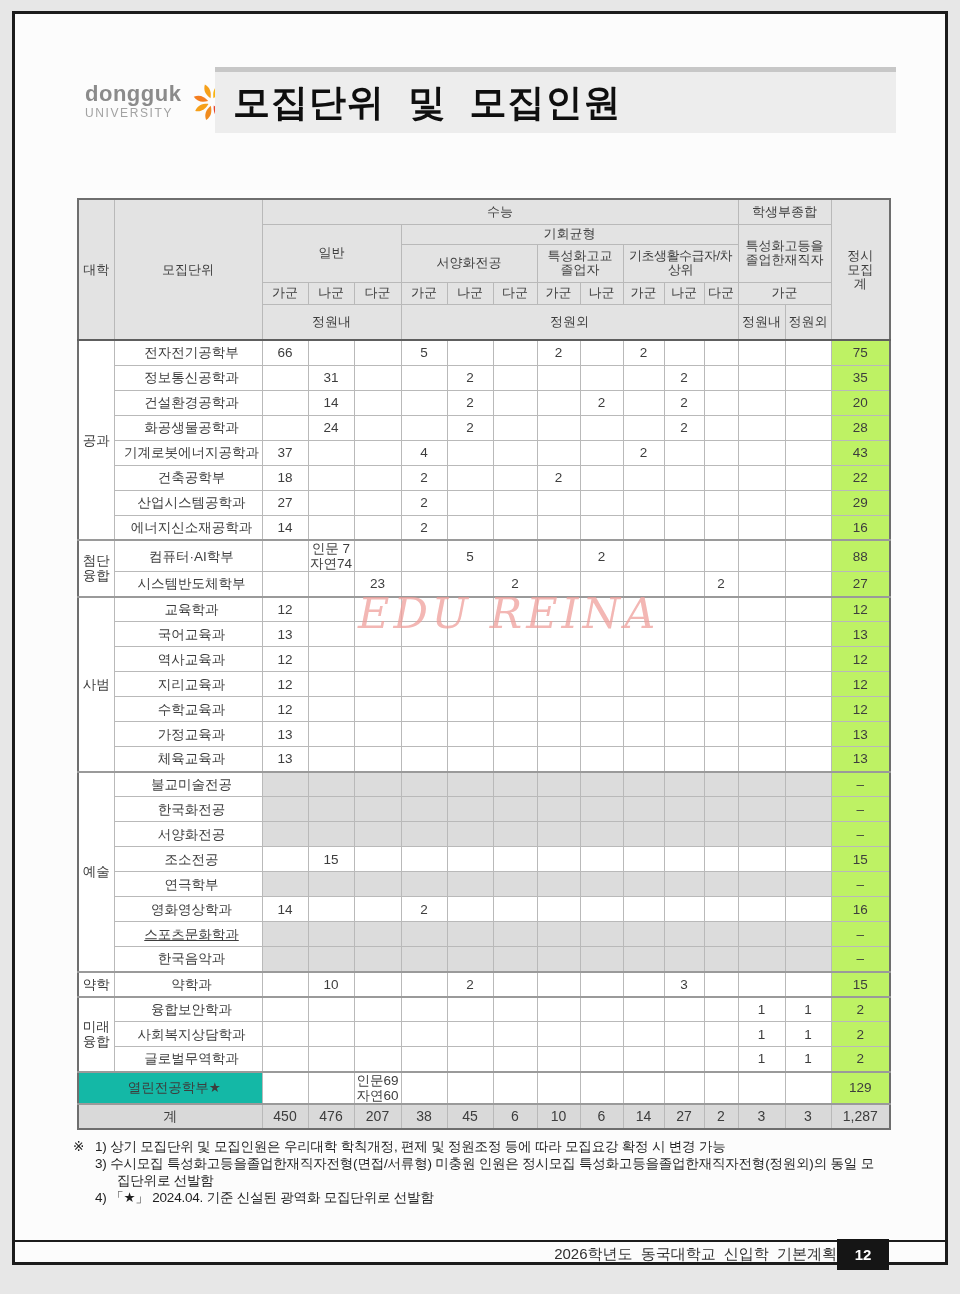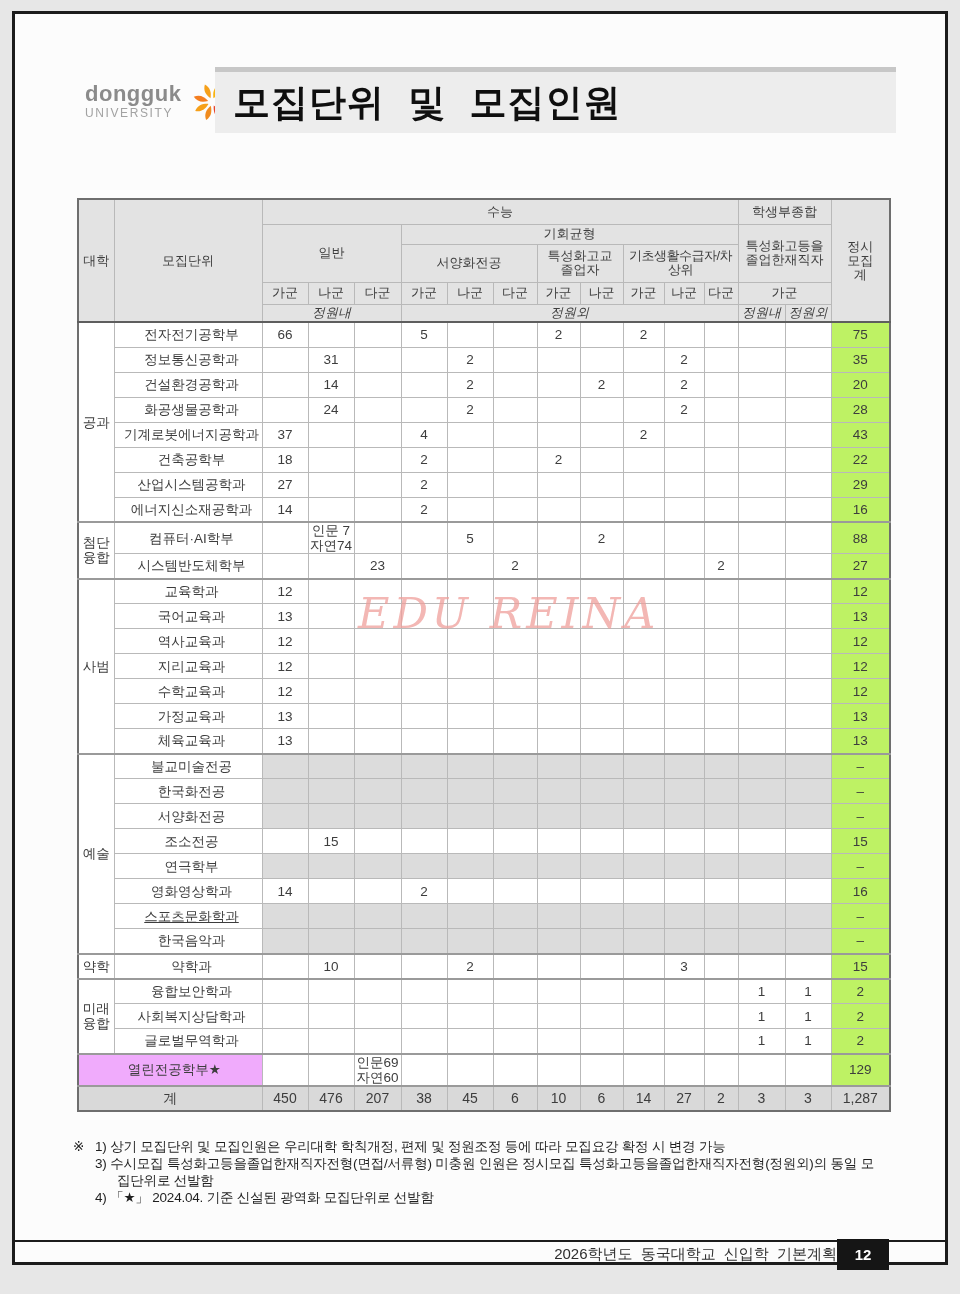--- a/index.html
+++ b/index.html
@@ -24,36 +24,36 @@
   .title-bar h1 { font-size:37px; font-weight:900; color:#0f0f0f; padding-left:18px;
     letter-spacing:1px; word-spacing:12px; }
 
   
   .doc-table { position:absolute; left:62px; top:184px; border-collapse:collapse;
     table-layout:fixed; width:812px; border:2px solid #6e6e6e; }
   .doc-table th, .doc-table td { border:1px solid #b9b9b9; text-align:center;
     vertical-align:middle; color:#3d3d3d; overflow:hidden; }
   .doc-table thead th { background:#e3e3e3; font-weight:400; font-size:13px; white-space:pre-line; line-height:14px; }
   .hr1 th { height:25px; } .hr2 th { height:20px; } .hr3 th { height:38px; }
-  .hr4 th { height:22px; font-size:12.5px; } .hr5 th { height:18px; font-size:12.5px;font-style:italic; }
+  .hr4 th { height:22px; font-size:12.5px; } .hr5 th { height:36px; font-size:12.5px; }
   th.small { font-size:11.5px; }
   th.xsmall { font-size:11px; letter-spacing:-0.5px; }
   .c-total { font-size:13px; }
   .doc-table td { height:25px; font-size:13.5px; line-height:15px; }
   .unit-cell { text-align:left; padding-left:7px; font-size:13px; white-space:nowrap; background:#fff;margin-left:34px; }
   .unit-cell.u { text-decoration:underline; }
   .college-cell { font-size:13px; white-space:pre-line; background:#fff; }
   .val { background:#fff; white-space:pre-line; }
   .val.off { background:#dcdcdc; }
   .total-cell { background:#bef264; border-left:2px solid #8f8f8f; }
   .c-total { border-left:2px solid #8f8f8f; }
   .gb { border-left:2px solid #9a9a9a; }
   tr.group-start td { border-top:2px solid #9a9a9a; }
   tbody tr:first-child td { border-top:2.5px solid #5e5e5e; }
-  .open-label { text-align:left; padding-left:8px; font-size:13.5px; background:#f0abfc; }
+  .open-label { text-align:left; padding-left:8px; font-size:13.5px; background:#14b8a6; }
   .sum-row td { background:#d9d9d9; font-size:14px; }
   .sum-row td.total-cell { background:#d9d9d9; }
   .sum-row .sum-label { font-size:14px; }
 
   
   .footnotes { position:absolute; left:58px; top:1124px; width:812px; font-size:13.5px;
     color:#1f1f1f; line-height:17px; letter-spacing:-0.2px; }
   .fn-row { display:flex; }
   .fn-mark { width:22px; flex:none; }
   .fn-items { flex:1; }

